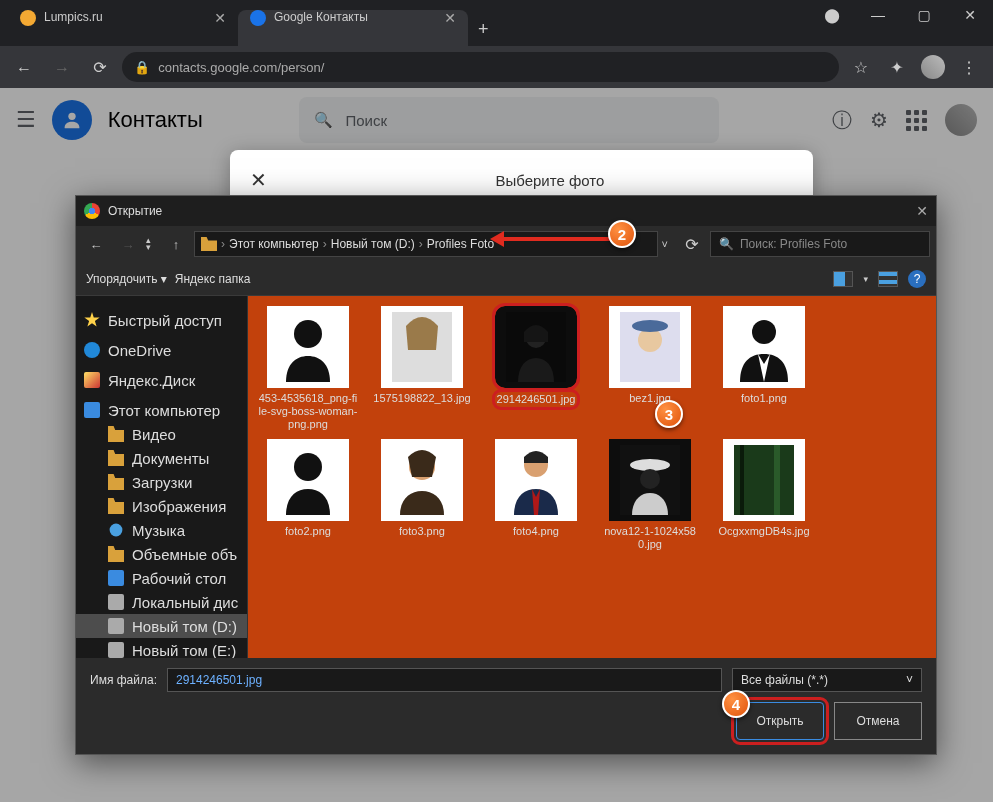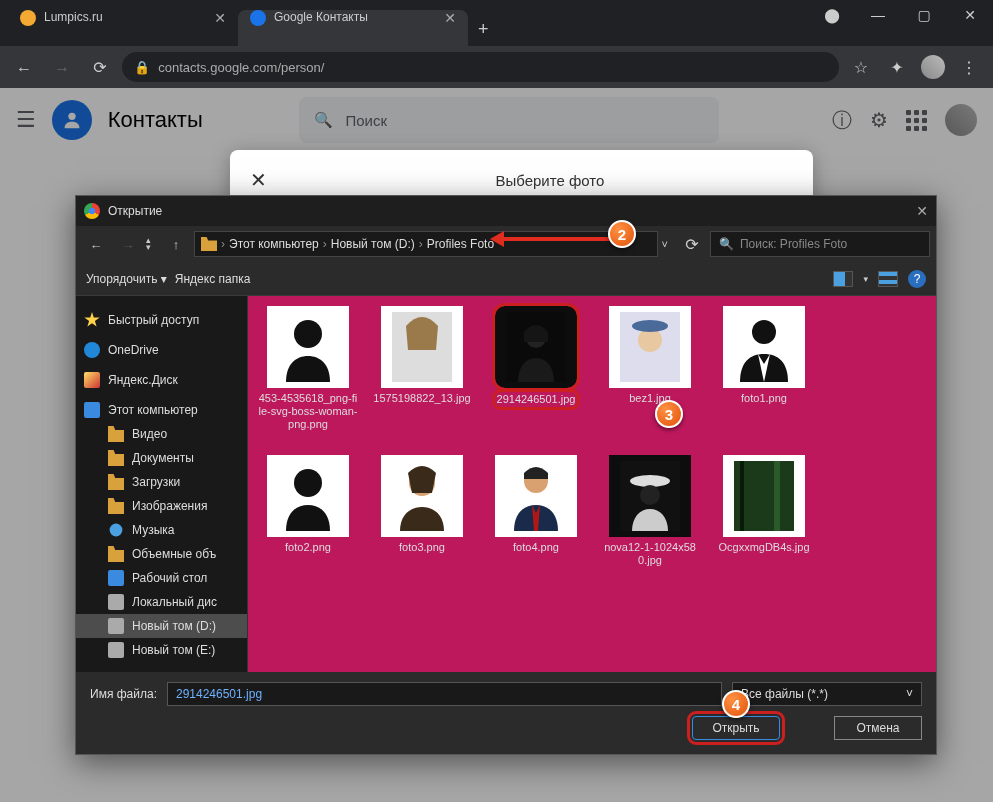--- a/index.html
+++ b/index.html
@@ -61,49 +61,49 @@
 .fd-search { width: 220px; height: 26px; background: #191919; border: 1px solid #444; display: flex; align-items: center; padding: 0 8px; color: #888; font-size: 12px; gap: 6px; }
 
 .fd-toolbar { height: 34px; display: flex; align-items: center; padding: 0 10px; gap: 8px; color: #ddd; font-size: 12px; border-bottom: 1px solid #3a3a3a; }
 .fd-toolbar-right { margin-left: auto; display: flex; gap: 10px; align-items: center; }
 .fd-view-ico { width: 20px; height: 16px; background: linear-gradient(90deg,#4aa0e0 60%,#333 60%); border: 1px solid #555; }
 .fd-view-ico2 { width: 20px; height: 16px; background: repeating-linear-gradient(#4aa0e0 0 4px,#333 4px 8px); border: 1px solid #555; }
 .fd-help { width: 18px; height: 18px; border-radius: 50%; background: #2a6fbf; color: #fff; font-size: 12px; display: flex; align-items: center; justify-content: center; }
 
 .fd-body { flex: 1; display: flex; overflow: hidden; }
 .fd-sidebar { width: 172px; background: #191919; padding: 6px 0; overflow: hidden; border-right: 1px solid #333; }
-.fd-side-item { display: flex; align-items: center; height: 24px; padding: 0 6px 0 24px; color: #ddd; font-size: 12px; gap: 8px; white-space: nowrap; }
+.fd-side-item { display: flex; align-items: center; height: 24px; padding: 0 6px 0 24px; color: #ddd; font-size: 15px; gap: 8px; white-space: nowrap; }
 .fd-side-item.group { padding-left: 8px; margin-top: 6px; }
 .fd-side-item.sub { padding-left: 32px; }
 .fd-side-item.selected { background: #4d4d4d; }
 .fd-side-ico { width: 16px; height: 16px; flex-shrink: 0; }
 .ico-star { background: #ffd24a; clip-path: polygon(50% 0,61% 35%,98% 35%,68% 57%,79% 91%,50% 70%,21% 91%,32% 57%,2% 35%,39% 35%); }
 .ico-cloud { background: #2188d8; border-radius: 50%; }
 .ico-ydisk { background: linear-gradient(135deg,#ffe066,#cc3333); border-radius: 2px; }
 .ico-comp { background: #3a8be0; border-radius: 2px; }
 .ico-folder { background: #d9a13b; clip-path: polygon(0 0,35% 0,45% 25%,100% 25%,100% 100%,0 100%); }
 .ico-music { background: #4aa0e0; clip-path: circle(40%); }
 .ico-desktop { background: #3a8be0; border-radius: 2px; }
 .ico-disk { background: #aaa; border-radius: 2px; }
 
-.fd-files { flex: 1; background: #be185d; padding: 10px; display: flex; flex-wrap: wrap; align-content: flex-start; gap: 24px 14px; overflow: hidden; }
+.fd-files { flex: 1; background: #c2410c; padding: 10px; display: flex; flex-wrap: wrap; align-content: flex-start; gap: 8px 14px; overflow: hidden; }
 .fd-file { width: 100px; display: flex; flex-direction: column; align-items: center; }
 .fd-thumb { width: 82px; height: 82px; background: #fff; display: flex; align-items: center; justify-content: center; }
 .fd-thumb.dark { background: #0d0d0d; }
 .fd-fname { color: #ddd; font-size: 11px; text-align: center; margin-top: 4px; word-break: break-all; line-height: 13px; }
 .fd-file.selected .fd-thumb { outline: 3px solid #cc1f1f; border-radius: 10px; }
 .fd-file.selected .fd-fname { outline: 3px solid #cc1f1f; border-radius: 6px; padding: 1px 2px; }
 
 .fd-footer { background: #2b2b2b; padding: 10px 14px 14px; }
 .fd-filename-row { display: flex; align-items: center; gap: 10px; margin-bottom: 10px; }
 .fd-filename-row label { color: #ddd; font-size: 12px; }
 .fd-filename-input { flex: 1; height: 24px; background: #191919; border: 1px solid #555; color: #6db1ff; font-size: 12px; padding: 0 8px; }
 .fd-filetype { width: 190px; height: 24px; background: #191919; border: 1px solid #555; color: #ddd; font-size: 12px; padding: 0 8px; display: flex; align-items: center; justify-content: space-between; }
 .fd-buttons { display: flex; justify-content: flex-end; gap: 10px; }
-.fd-btn { width: 88px; height: 24px; background: #2b2b2b; border: 1px solid #888; color: #ddd; font-size: 12px; display: flex; align-items: center; justify-content: center; margin-left: 44px; }
+.fd-btn { width: 88px; height: 38px; background: #2b2b2b; border: 1px solid #888; color: #ddd; font-size: 12px; display: flex; align-items: center; justify-content: center; }
 .fd-btn.primary { outline: 3px solid #cc1f1f; border-radius: 4px; border: 1px solid #3a8be0; outline-offset: 2px;}
 
 
 .badge { position: absolute; width: 28px; height: 28px; border-radius: 50%; background: radial-gradient(circle at 35% 30%,#ff9142,#e0530b); border: 2px solid #fff; box-shadow: 0 2px 4px rgba(0,0,0,0.5); display: flex; align-items: center; justify-content: center; color: #fff; font-weight: bold; font-size: 15px; z-index: 100; }
 .arrow { position: absolute; z-index: 90; }
 .arrow-line { height: 4px; background: #e02b1f; }
 .arrow-head { width: 0; height: 0; border-top: 8px solid transparent; border-bottom: 8px solid transparent; border-right: 14px solid #e02b1f; }
 
 
 .svg-person { width: 60px; height: 70px; }

